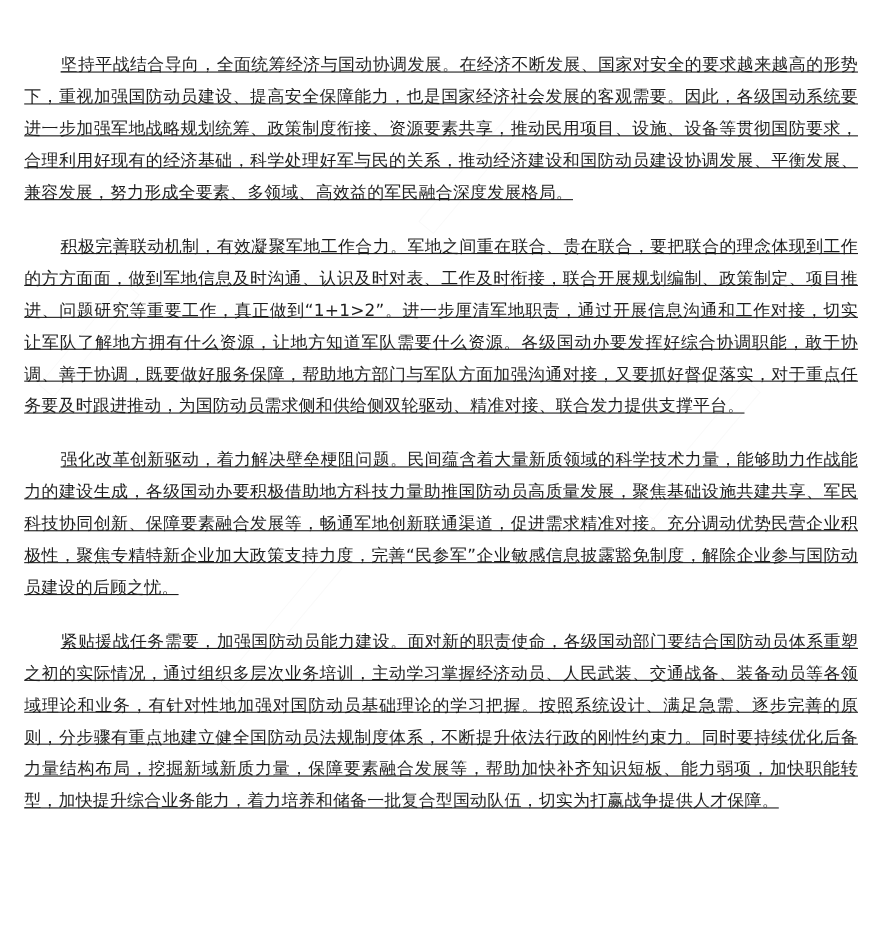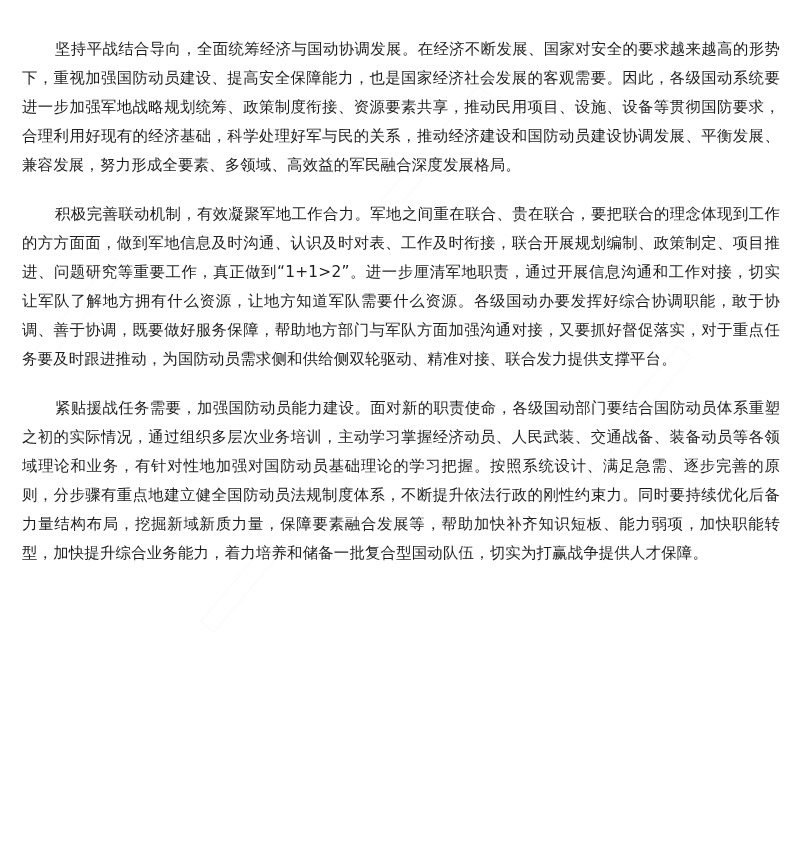--- a/index.html
+++ b/index.html
@@ -15,27 +15,28 @@
       font-family: "DejaVu Sans", "Liberation Sans", sans-serif;
       color: #1e1e1e;
     }
     .page {
       position: absolute;
       left: 22px;
       top: 34px;
       width: 758px;
     }
     .para {
-      margin: 1px 0 20px 0;
+      margin: 11px 0 20px 0;
       font-size: 15.4px;
       line-height: 29px;
       text-indent: 2.15em;
       text-align: justify;
       letter-spacing: 0.2px;
       word-break: break-all;
+      text-decoration: underline;
     }
     .watermark {
       position: absolute;
       pointer-events: none;
       border: 1px solid rgba(0,0,0,0.025);
       transform: rotate(-50deg);
     }
     .wm1 { left: 360px; top: 140px; width: 150px; height: 16px; }
     .wm2 { left: 560px; top: 400px; width: 150px; height: 16px; }
     .wm3 { left: 180px; top: 560px; width: 150px; height: 16px; }
@@ -45,14 +46,15 @@
 <body>
 
 <div class="watermark wm1"></div>
 <div class="watermark wm2"></div>
 <div class="watermark wm3"></div>
 <div class="watermark wm4"></div>
 
 <div class="page">
   <p class="para">坚持平战结合导向，全面统筹经济与国动协调发展。在经济不断发展、国家对安全的要求越来越高的形势下，重视加强国防动员建设、提高安全保障能力，也是国家经济社会发展的客观需要。因此，各级国动系统要进一步加强军地战略规划统筹、政策制度衔接、资源要素共享，推动民用项目、设施、设备等贯彻国防要求，合理利用好现有的经济基础，科学处理好军与民的关系，推动经济建设和国防动员建设协调发展、平衡发展、兼容发展，努力形成全要素、多领域、高效益的军民融合深度发展格局。</p>
   <p class="para">积极完善联动机制，有效凝聚军地工作合力。军地之间重在联合、贵在联合，要把联合的理念体现到工作的方方面面，做到军地信息及时沟通、认识及时对表、工作及时衔接，联合开展规划编制、政策制定、项目推进、问题研究等重要工作，真正做到“1+1&gt;2”。进一步厘清军地职责，通过开展信息沟通和工作对接，切实让军队了解地方拥有什么资源，让地方知道军队需要什么资源。各级国动办要发挥好综合协调职能，敢于协调、善于协调，既要做好服务保障，帮助地方部门与军队方面加强沟通对接，又要抓好督促落实，对于重点任务要及时跟进推动，为国防动员需求侧和供给侧双轮驱动、精准对接、联合发力提供支撑平台。</p>
+  <p class="para">强化改革创新驱动，着力解决壁垒梗阻问题。民间蕴含着大量新质领域的科学技术力量，能够助力作战能力的建设生成，各级国动办要积极借助地方科技力量助推国防动员高质量发展，聚焦基础设施共建共享、军民科技协同创新、保障要素融合发展等，畅通军地创新联通渠道，促进需求精准对接。充分调动优势民营企业积极性，聚焦专精特新企业加大政策支持力度，完善“民参军”企业敏感信息披露豁免制度，解除企业参与国防动员建设的后顾之忧。</p>
   <p class="para">紧贴援战任务需要，加强国防动员能力建设。面对新的职责使命，各级国动部门要结合国防动员体系重塑之初的实际情况，通过组织多层次业务培训，主动学习掌握经济动员、人民武装、交通战备、装备动员等各领域理论和业务，有针对性地加强对国防动员基础理论的学习把握。按照系统设计、满足急需、逐步完善的原则，分步骤有重点地建立健全国防动员法规制度体系，不断提升依法行政的刚性约束力。同时要持续优化后备力量结构布局，挖掘新域新质力量，保障要素融合发展等，帮助加快补齐知识短板、能力弱项，加快职能转型，加快提升综合业务能力，着力培养和储备一批复合型国动队伍，切实为打赢战争提供人才保障。</p>
 </div>
 
 </body></html>

